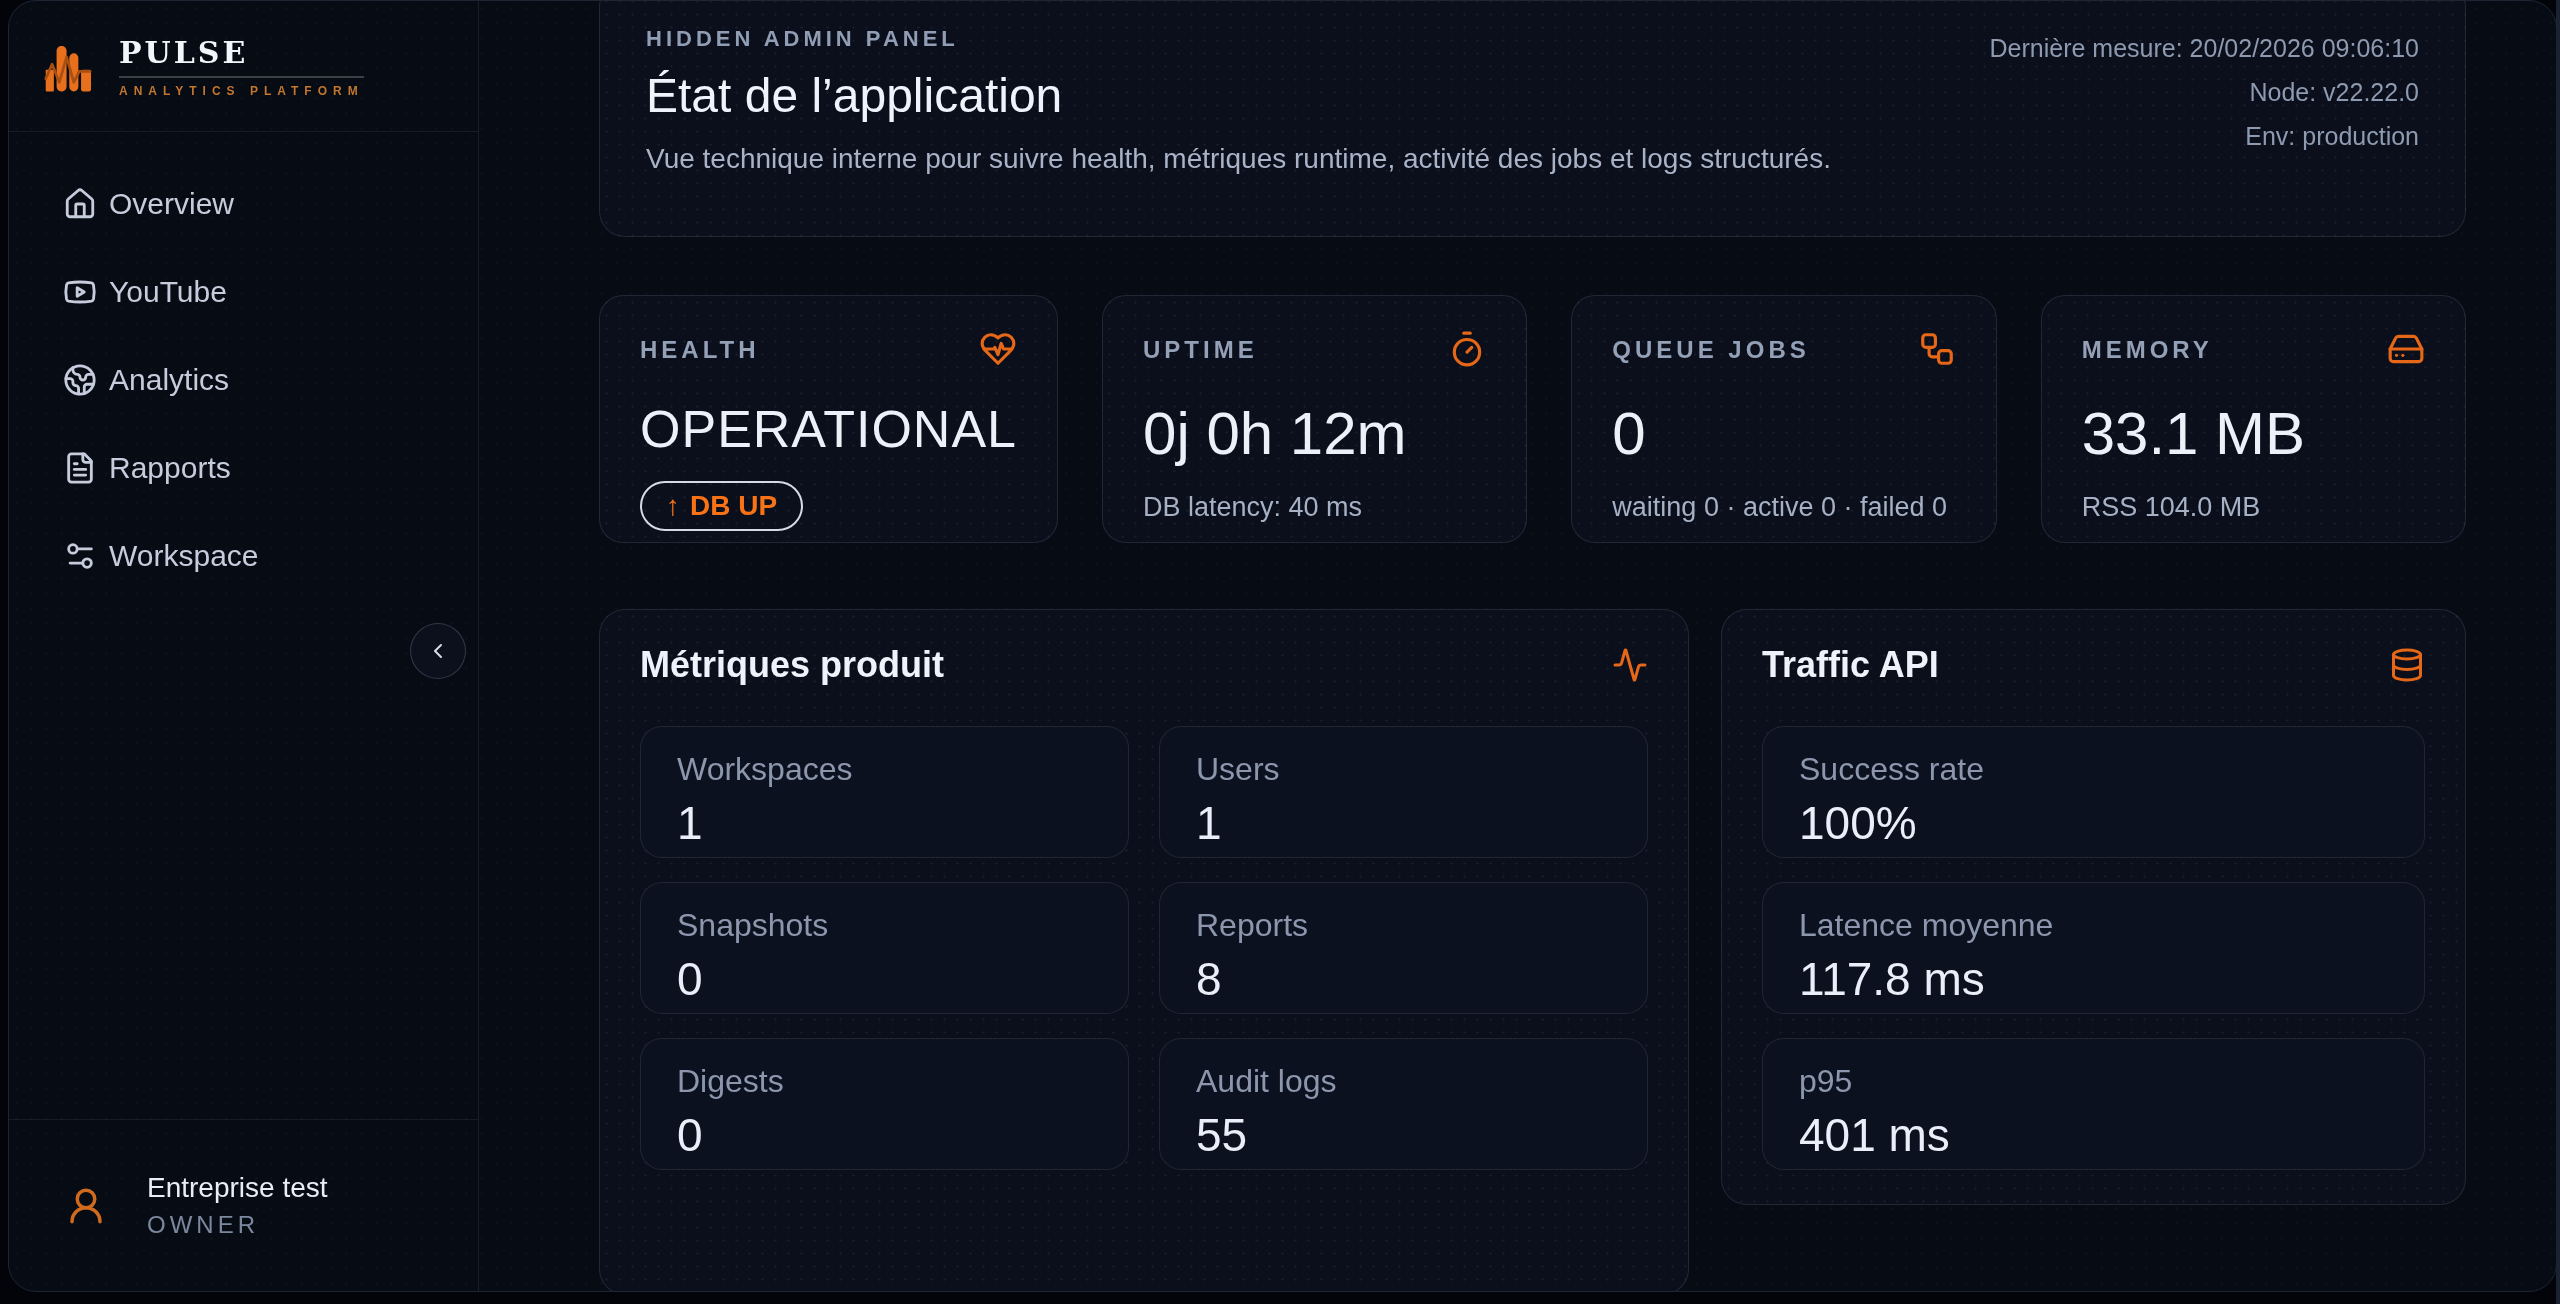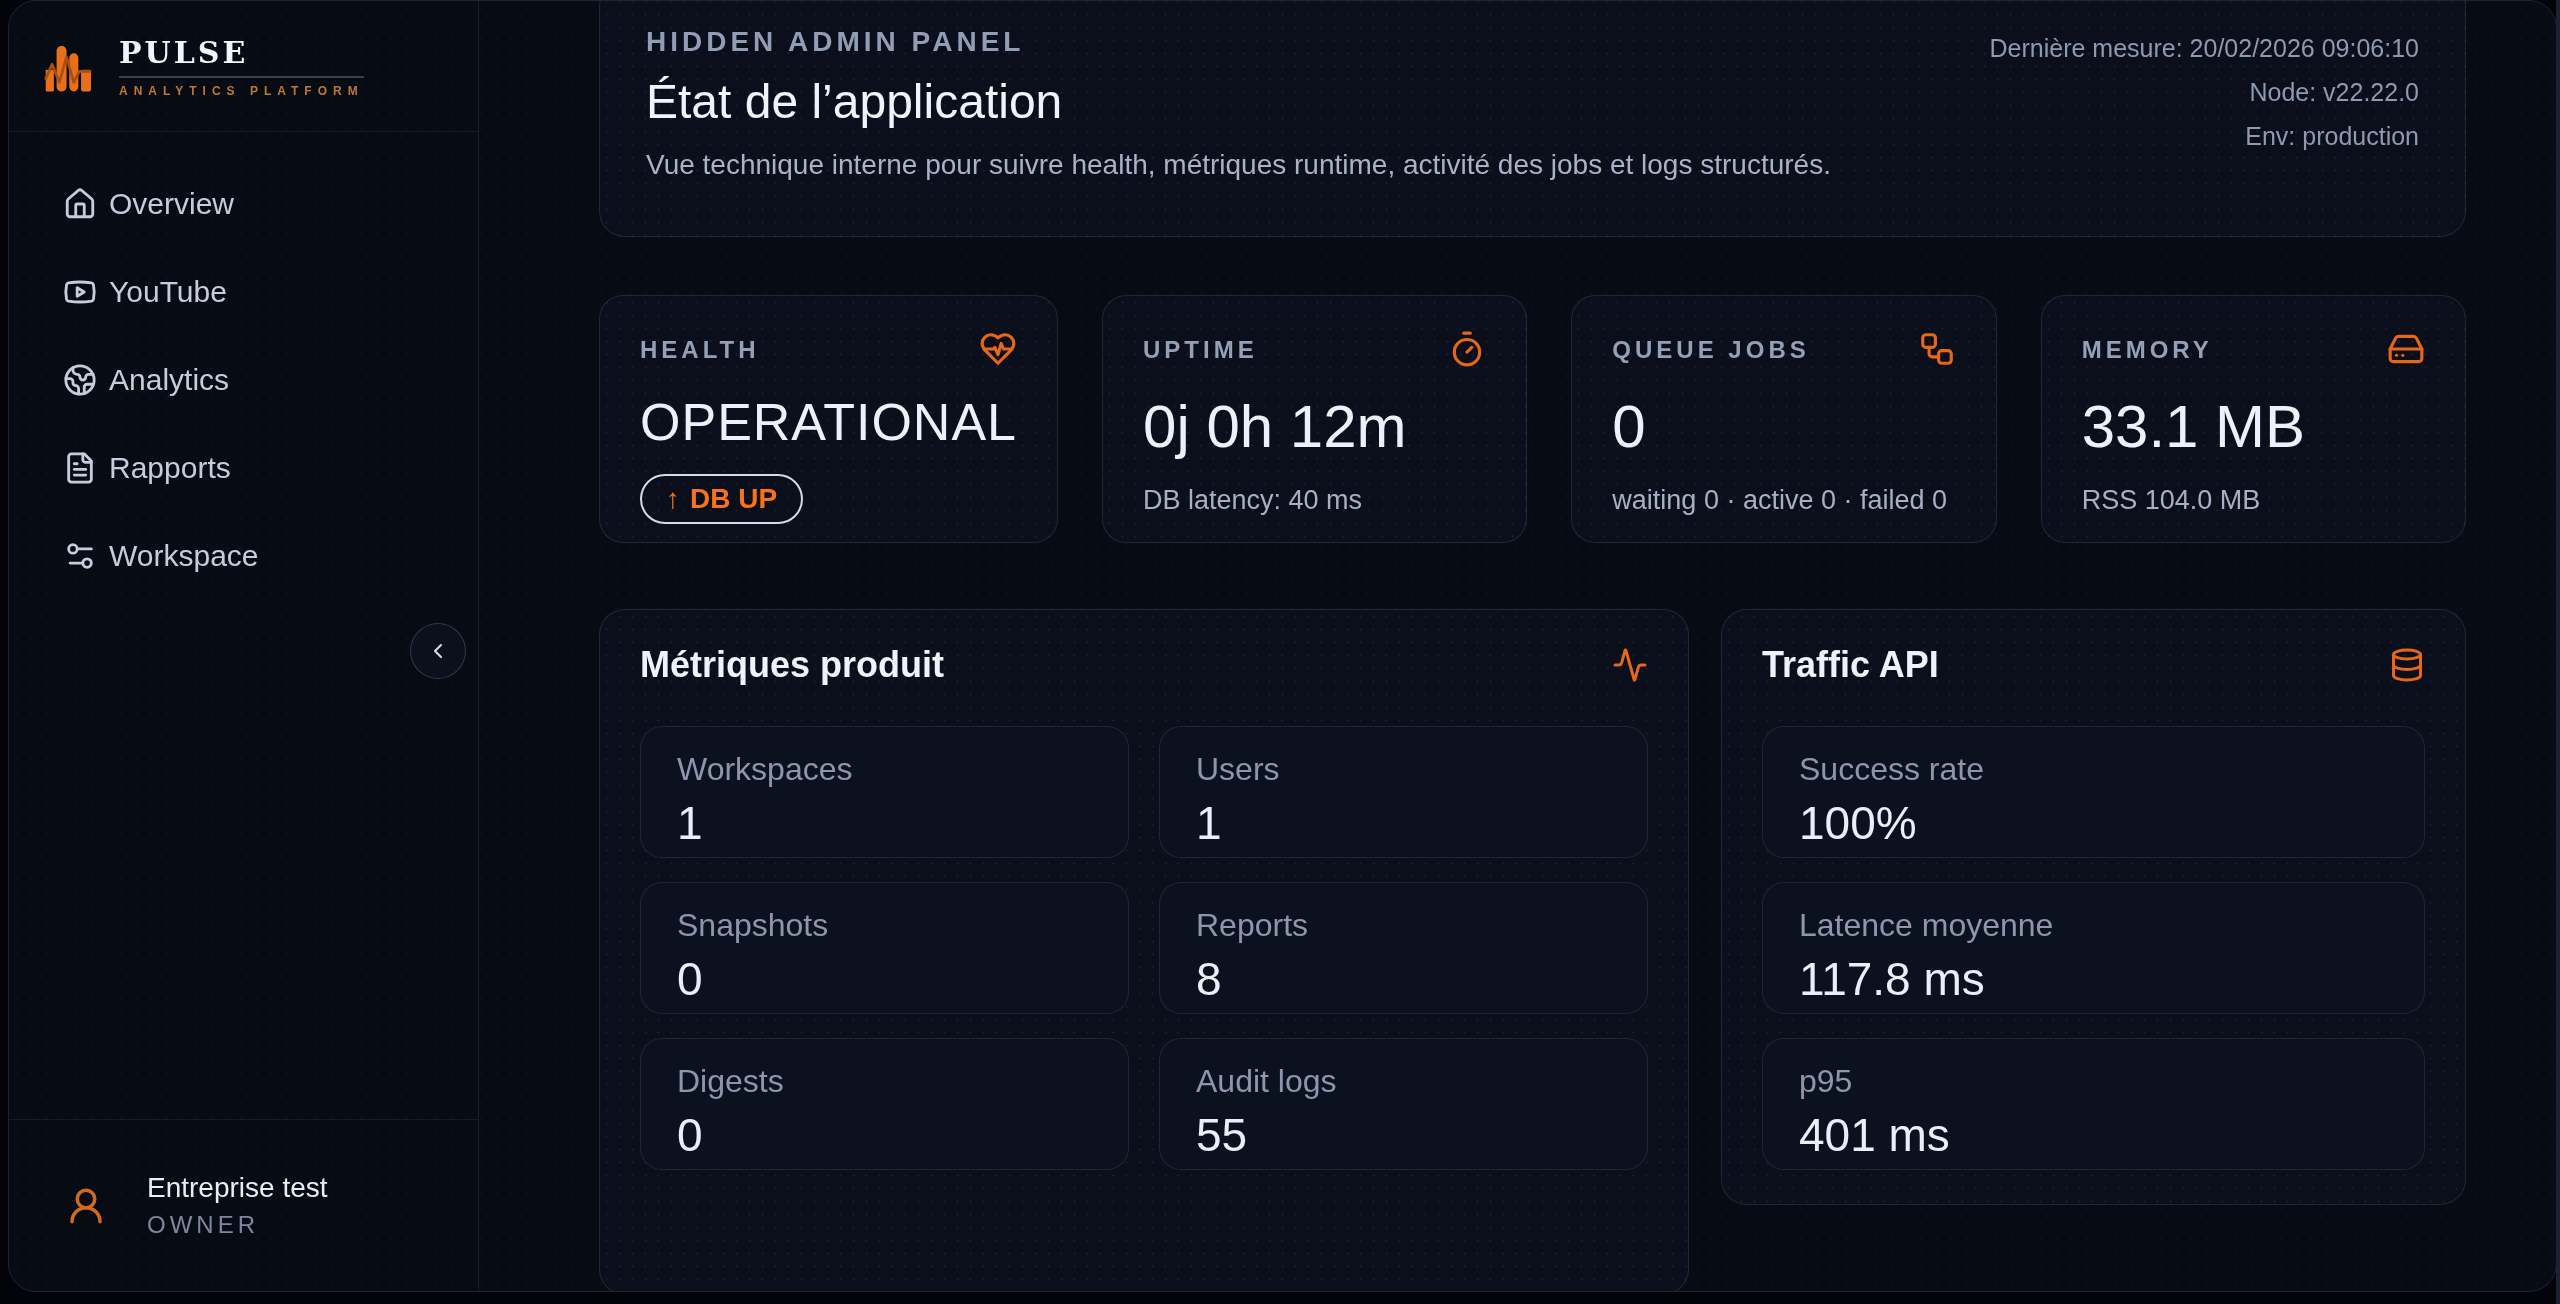--- a/index.html
+++ b/index.html
@@ -40,34 +40,34 @@
 
   
   .main { flex:1; padding:0 90px 0 120px; }
   .card { background-color:#0a0f1b;
     background-image:radial-gradient(rgba(255,255,255,0.05) 1px, transparent 1.35px);
     background-size:13px 13px;
     border:1px solid rgba(148,163,184,.17); border-radius:26px; }
 
   .header-card { margin-top:-20px; padding:44px 46px 42px;
     display:flex; justify-content:space-between; height:256px; }
-  .eyebrow { font-size:28px; font-weight:bold; letter-spacing:4px; color:#919db4; }
+  .eyebrow { font-size:22px; font-weight:bold; letter-spacing:4px; color:#919db4; }
   .page-title { margin-top:16px; font-size:48px; font-weight:400; color:#eff3fb; }
   .page-subtitle { margin-top:20px; font-size:28px; color:#a9b3c7; }
   .header-meta { text-align:right; font-size:25px; color:#8e9ab0; line-height:44px;
     white-space:nowrap; }
 
   .status-row { margin-top:58px; display:grid; grid-template-columns:repeat(4,1fr);
     gap:44px; }
   .status-card { height:248px; padding:34px 40px; border-radius:24px; }
   .status-head { display:flex; justify-content:space-between; align-items:flex-start; }
   .status-label { font-size:24px; font-weight:bold; letter-spacing:4px; color:#94a0b6;
     margin-top:6px; }
   .status-head svg { width:38px; height:38px; stroke:#e56717; }
-  .status-value { margin-top:24px; font-size:60px; color:#ecf0f9; white-space:nowrap; }
+  .status-value { margin-top:31px; font-size:60px; color:#ecf0f9; white-space:nowrap; }
   .status-value.condensed { font-size:52px; letter-spacing:1px; }
   .status-sub { margin-top:24px; font-size:27px; color:#a7b1c5; }
   .badge-pill { display:inline-flex; align-items:center; gap:10px; margin-top:22px;
     border:2px solid #d4dbe7; border-radius:999px; padding:7px 24px;
     font-size:28px; font-weight:bold; color:#f97316; }
 
   .content-row { margin-top:66px; display:grid; grid-template-columns:1090px 1fr;
     gap:32px; align-items:start; }
   .section-card { padding:34px 40px; }
   .metrics-card { height:686px; }

